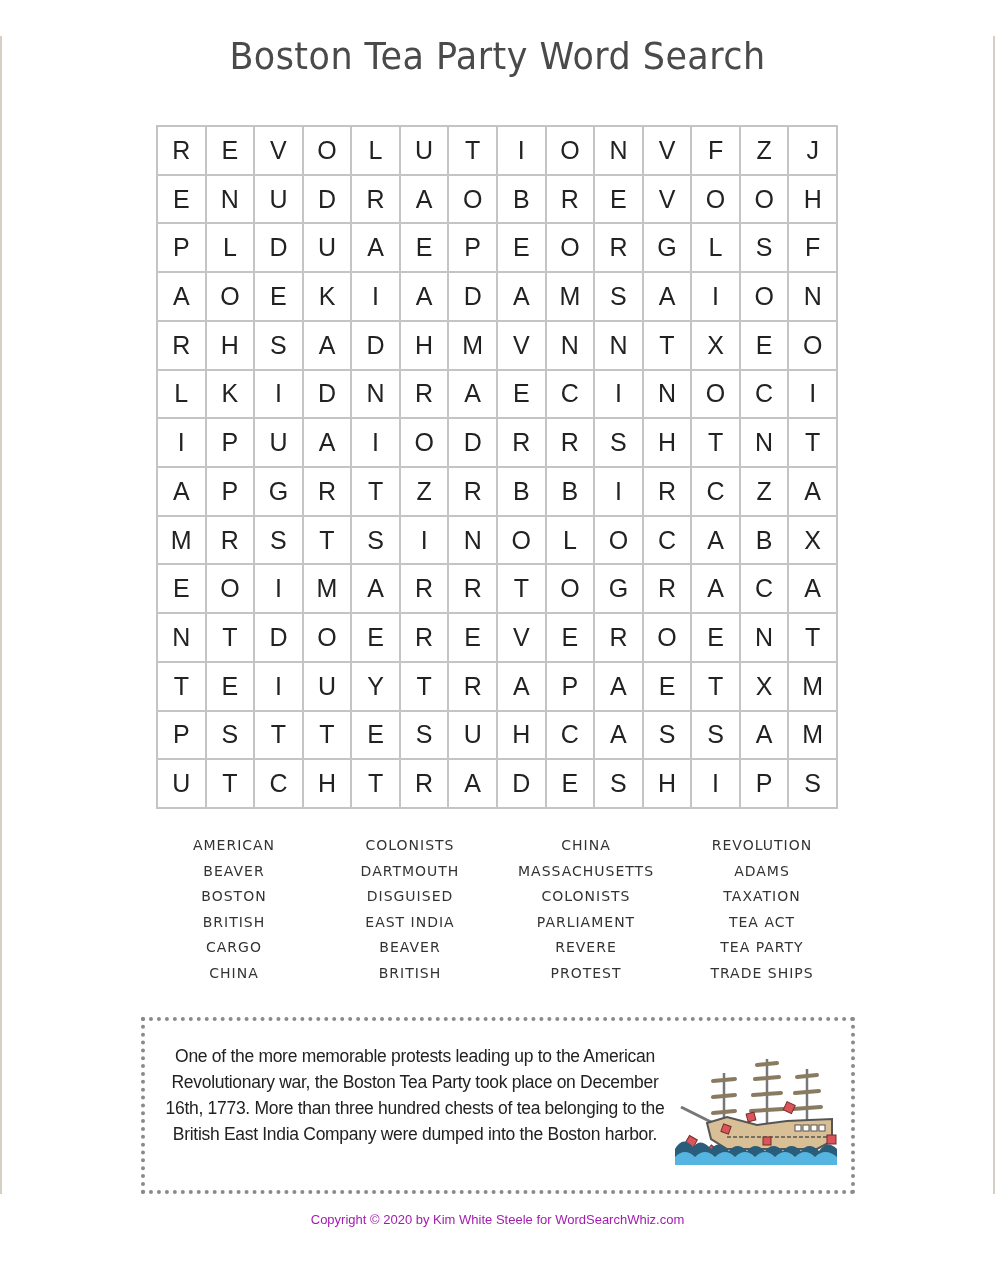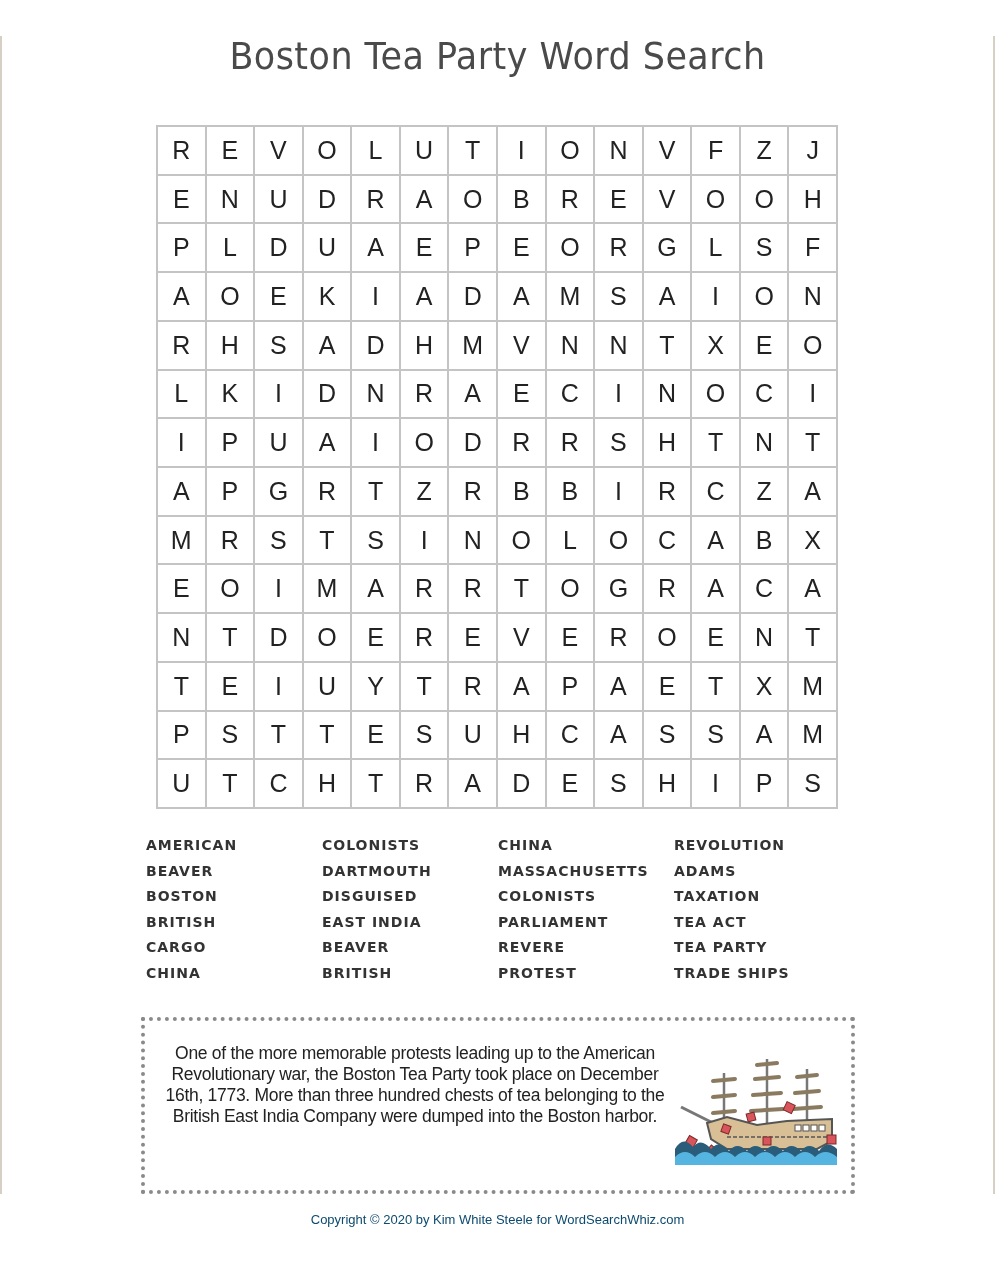--- a/index.html
+++ b/index.html
@@ -12,30 +12,30 @@
            font-family:"DejaVu Sans", sans-serif; font-size:38px; color:#4a4a4a;
            letter-spacing:0.5px; transform:scaleX(0.92); }
   .grid { position:absolute; left:156px; top:125px; width:682px; height:684px;
           display:grid; grid-template-columns:repeat(14, 1fr); grid-template-rows:repeat(14, 1fr);
           border-top:2px solid #c4c4c4; border-left:2px solid #c4c4c4; box-sizing:border-box; }
   .cell { border-right:2px solid #c4c4c4; border-bottom:2px solid #c4c4c4;
           display:flex; align-items:center; justify-content:center;
           font-family:"Liberation Sans", sans-serif; font-size:25px; color:#222; font-weight:normal; }
   .words { position:absolute; top:836px; left:146px; width:704px;
            display:grid; grid-template-columns:repeat(4, 1fr); row-gap:6px; }
-  .word { font-family:"DejaVu Sans", sans-serif; font-weight:bold;
+  .word { text-align:center; font-family:"DejaVu Sans", sans-serif; font-weight:normal;
           font-size:14px; letter-spacing:1px; color:#333; height:19.5px; line-height:19.5px; }
   .info-box { position:absolute; left:141px; top:1017px; width:714px; height:177px;
               box-sizing:border-box; border:4px dotted #8a8a8a; }
   .info-text { position:absolute; left:20px; top:22px; width:500px; text-align:center;
-               font-family:"Liberation Sans", sans-serif; font-size:17.5px; line-height:21px;
+               font-family:"Liberation Sans", sans-serif; font-size:17.5px; line-height:26px;
                color:#222; letter-spacing:-0.3px; }
   .ship { position:absolute; left:522px; top:30px; width:176px; height:115px; }
   .footer { position:absolute; top:1212px; left:0; width:995px; text-align:center;
-            font-family:"Liberation Sans", sans-serif; font-size:13px; color:#0c4a6e; }
+            font-family:"Liberation Sans", sans-serif; font-size:13px; color:#a21caf; }
 </style>
 </head>
 <body>
 
 <div class="side-rule left"></div>
 <div class="side-rule right"></div>
 
 <div class="title">Boston Tea Party Word Search</div>
 
 <div class="grid" id="grid">

